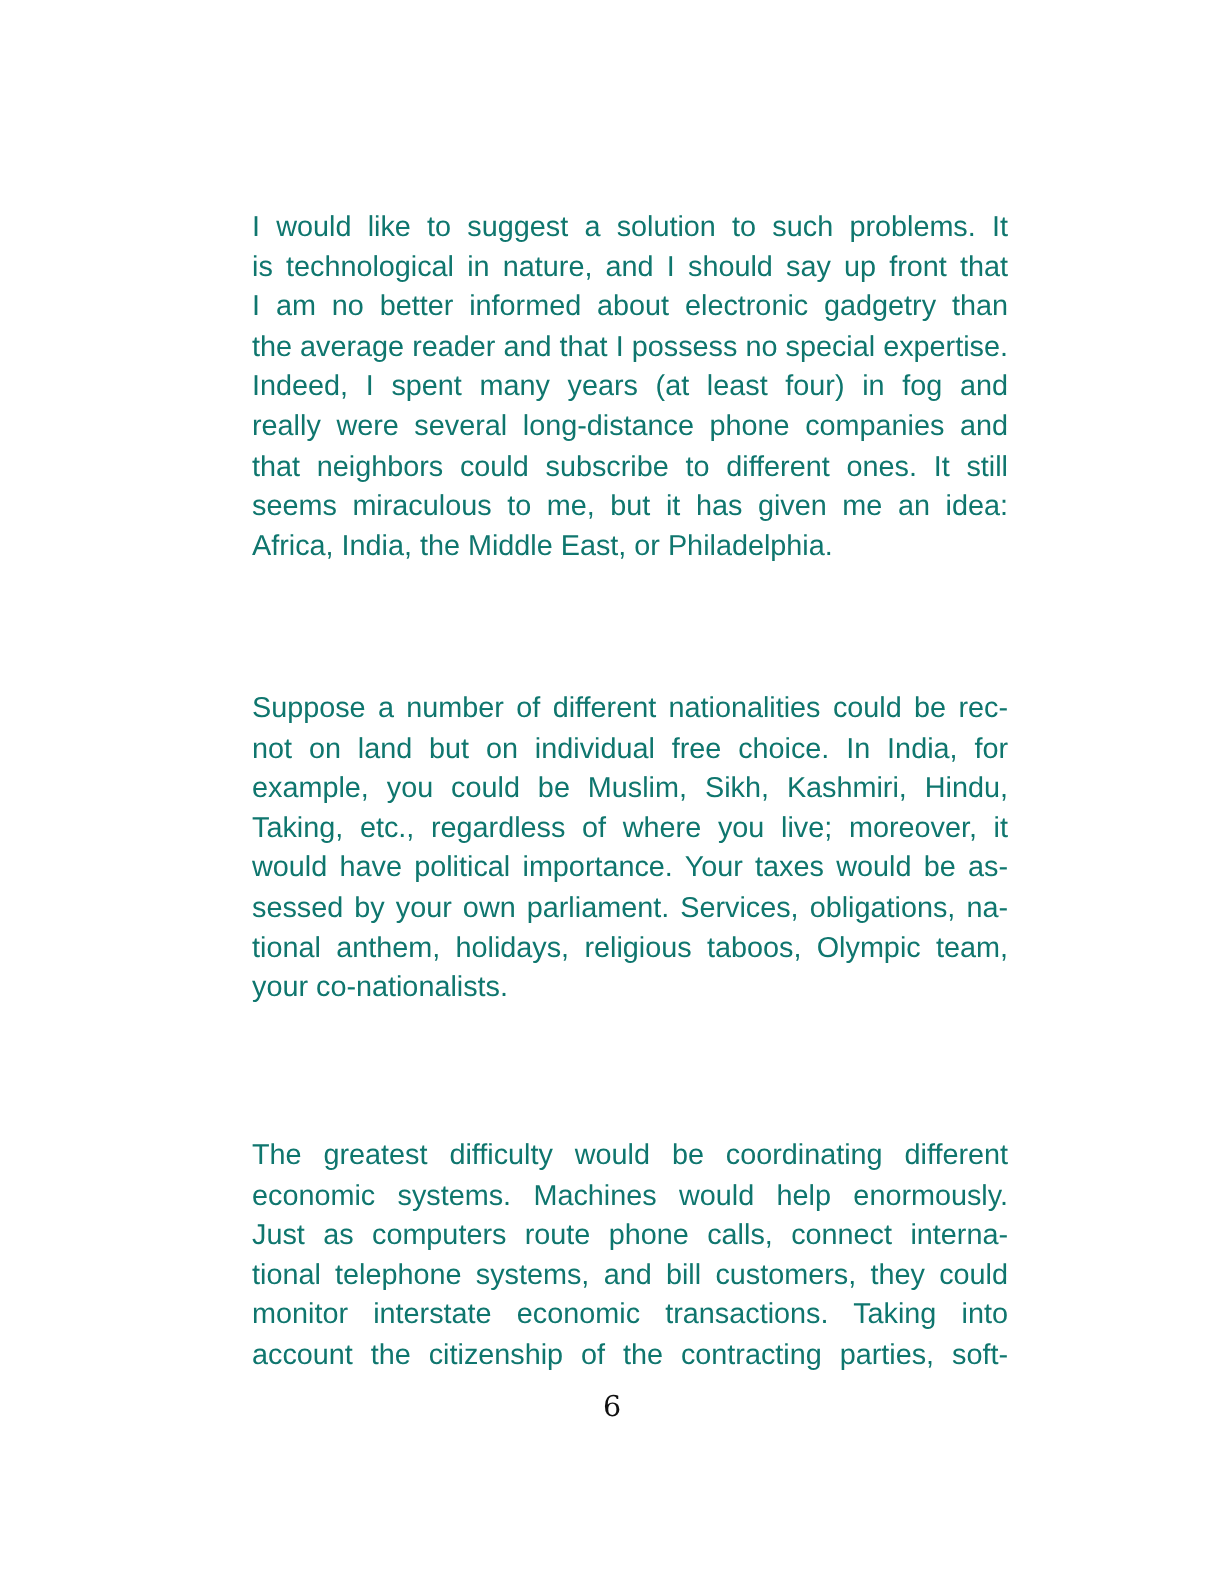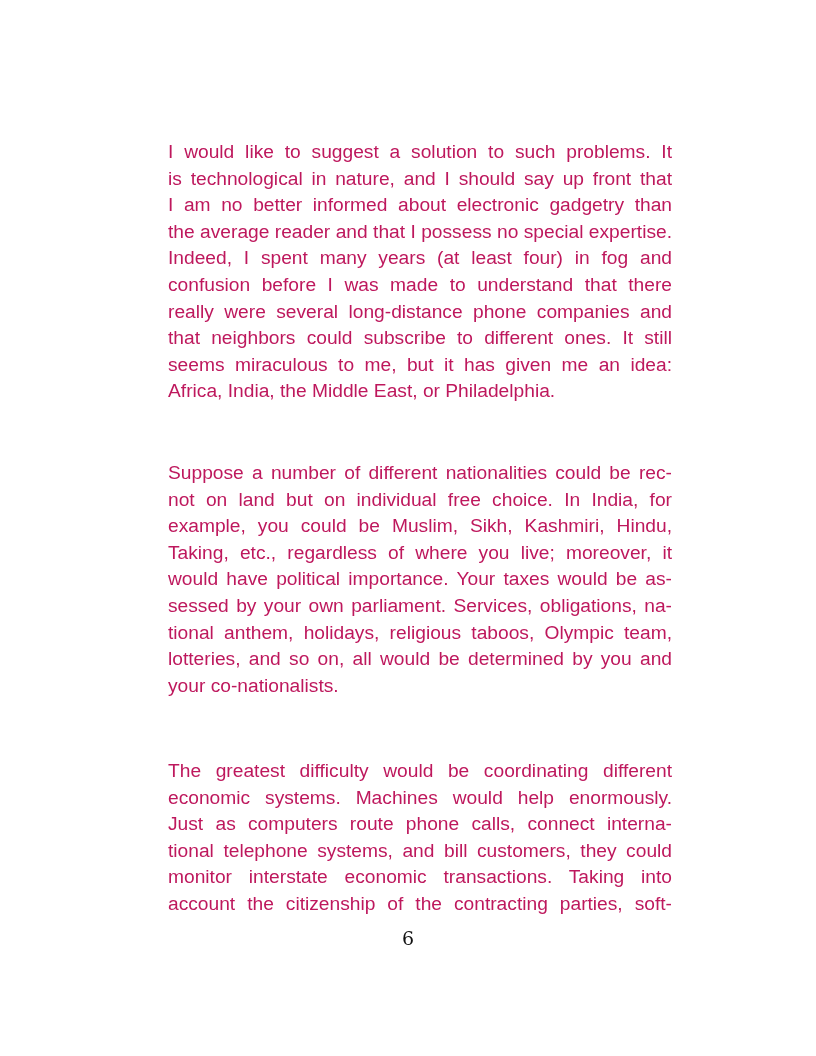--- a/index.html
+++ b/index.html
@@ -19,21 +19,21 @@
       width: 816px;
       height: 1056px;
       background: #ffffff;
     }
     .text-block {
       position: absolute;
       left: 168px;
       width: 504px;
       font-family: "Liberation Sans", "DejaVu Sans", sans-serif;
       font-size: 19.2px;
-      color: #be185d;
+      color: #0f766e;
     }
     .line {
       display: block;
       height: 26.6px;
       line-height: 26.6px;
       white-space: nowrap;
       text-align: justify;
       text-align-last: justify;
     }
     .line.last {
@@ -58,36 +58,34 @@
 <body>
 
 <div class="page">
 
   <div class="text-block p1">
     <span class="line">I would like to suggest a solution to such problems.  It</span>
     <span class="line">is technological in nature, and I should say up front that</span>
     <span class="line">I am no better informed about electronic gadgetry than</span>
     <span class="line">the average reader and that I possess no special expertise.</span>
     <span class="line">Indeed, I spent many years (at least four) in fog and</span>
-    <span class="line">confusion before I was made to understand that there</span>
     <span class="line">really were several long-distance phone companies and</span>
     <span class="line">that neighbors could subscribe to different ones.  It still</span>
     <span class="line">seems miraculous to me, but it has given me an idea:</span>
     <span class="line last">Africa, India, the Middle East, or Philadelphia.</span>
   </div>
 
   <div class="text-block p2">
     <span class="line">Suppose a number of different nationalities could be rec-</span>
     <span class="line">not on land but on individual free choice.  In India, for</span>
     <span class="line">example, you could be Muslim, Sikh, Kashmiri, Hindu,</span>
     <span class="line">Taking, etc., regardless of where you live; moreover, it</span>
     <span class="line">would have political importance.  Your taxes would be as-</span>
     <span class="line">sessed by your own parliament.  Services, obligations, na-</span>
     <span class="line">tional anthem, holidays, religious taboos, Olympic team,</span>
-    <span class="line">lotteries, and so on, all would be determined by you and</span>
     <span class="line last">your co-nationalists.</span>
   </div>
 
   <div class="text-block p3">
     <span class="line">The greatest difficulty would be coordinating different</span>
     <span class="line">economic systems.  Machines would help enormously.</span>
     <span class="line">Just as computers route phone calls, connect interna-</span>
     <span class="line">tional telephone systems, and bill customers, they could</span>
     <span class="line">monitor interstate economic transactions.  Taking into</span>
     <span class="line">account the citizenship of the contracting parties, soft-</span>

